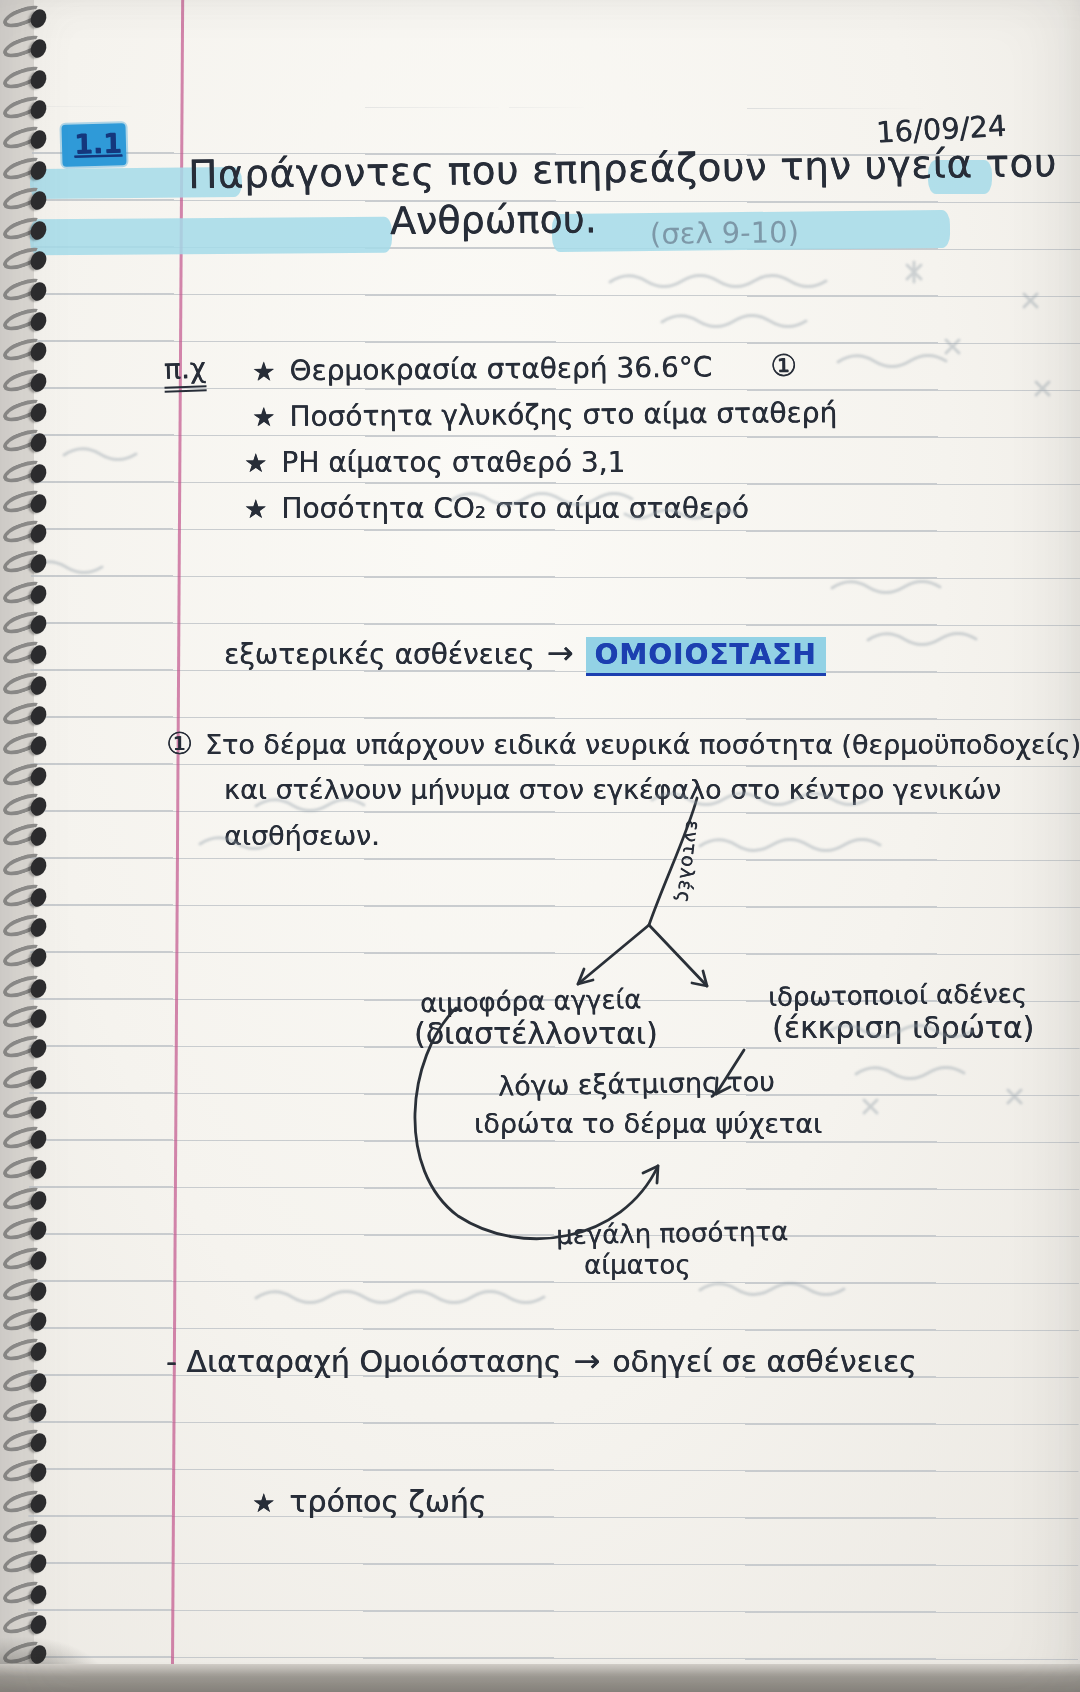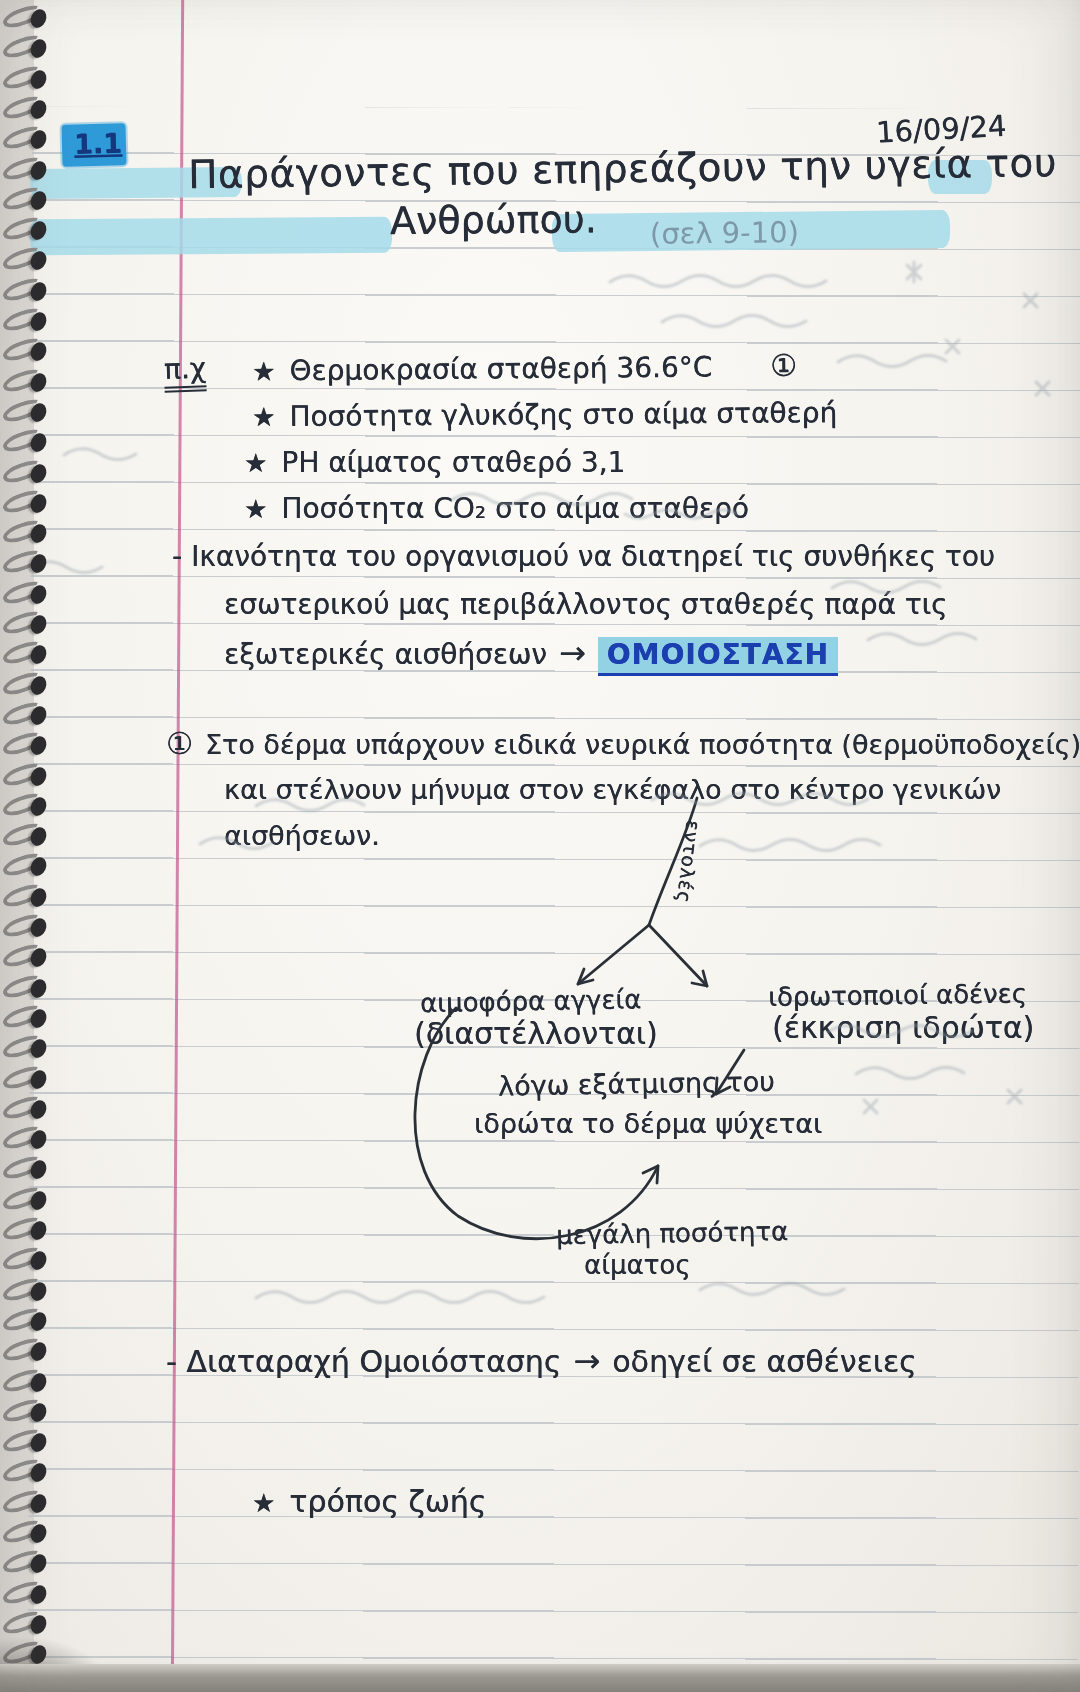--- a/index.html
+++ b/index.html
@@ -86,24 +86,22 @@
   <div class="hand ex" style="left:252px;top:398px;transform:rotate(-.4deg);">
     <span class="star">★</span><span>Ποσότητα γλυκόζης στο αίμα σταθερή</span>
   </div>
   <div class="hand ex" style="left:244px;top:446px;">
     <span class="star">★</span><span>PH αίματος σταθερό 3,1</span>
   </div>
   <div class="hand ex" style="left:244px;top:492px;">
     <span class="star">★</span><span>Ποσότητα CO₂ στο αίμα σταθερό</span>
   </div>
 
-  <div class="hand def" style="left:172px;top:540px;">- Ικανότητα του οργανισμού να διατηρεί τις συνθήκες του</div>
-  <div class="hand def" style="left:224px;top:588px;">εσωτερικού μας περιβάλλοντος σταθερές παρά τις</div>
   <div class="hand def" style="left:224px;top:634px;">
-    <span>εξωτερικές αισθήσεων</span><span class="arrow-glyph">→</span><span class="term">ΟΜΟΙΟΣΤΑΣΗ</span>
+    <span>εξωτερικές ασθένειες</span><span class="arrow-glyph">→</span><span class="term">ΟΜΟΙΟΣΤΑΣΗ</span>
   </div>
 
   <div class="hand note" style="left:166px;top:726px;">
     <span class="circ" style="margin-right:12px;">①</span><span>Στο δέρμα υπάρχουν ειδικά νευρικά ποσότητα (θερμοϋποδοχείς)</span>
   </div>
   <div class="hand note" style="left:224px;top:774px;">και στέλνουν μήνυμα στον εγκέφαλο στο κέντρο γενικών</div>
   <div class="hand note" style="left:224px;top:820px;">αισθήσεων.</div>
 
   <div class="hand stem-label">εντολές</div>
   <div class="hand dlabel" style="left:420px;top:986px;transform:rotate(-1deg);">αιμοφόρα αγγεία</div>

